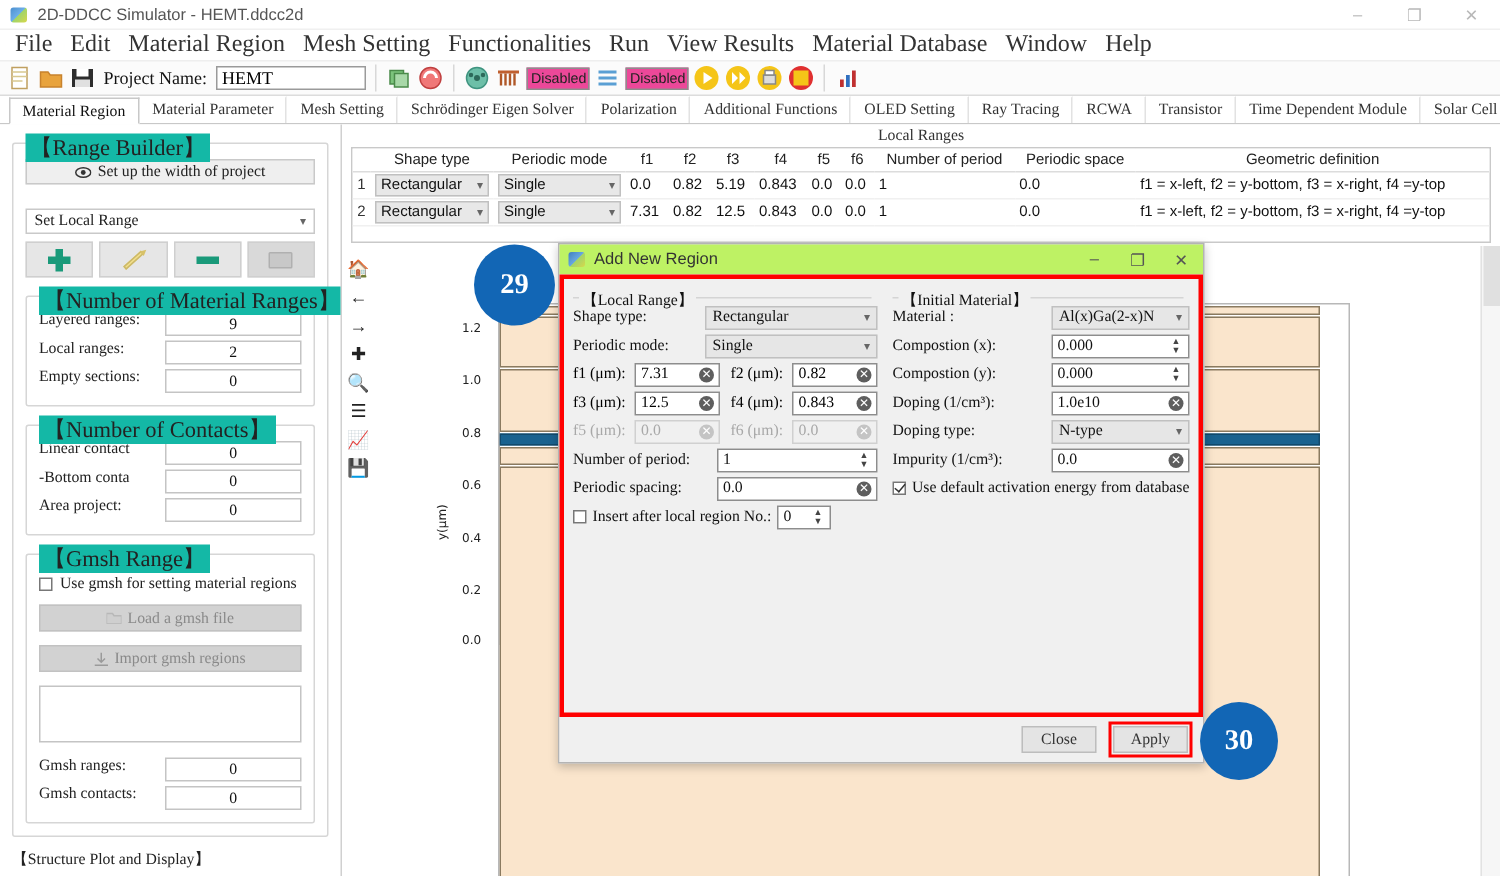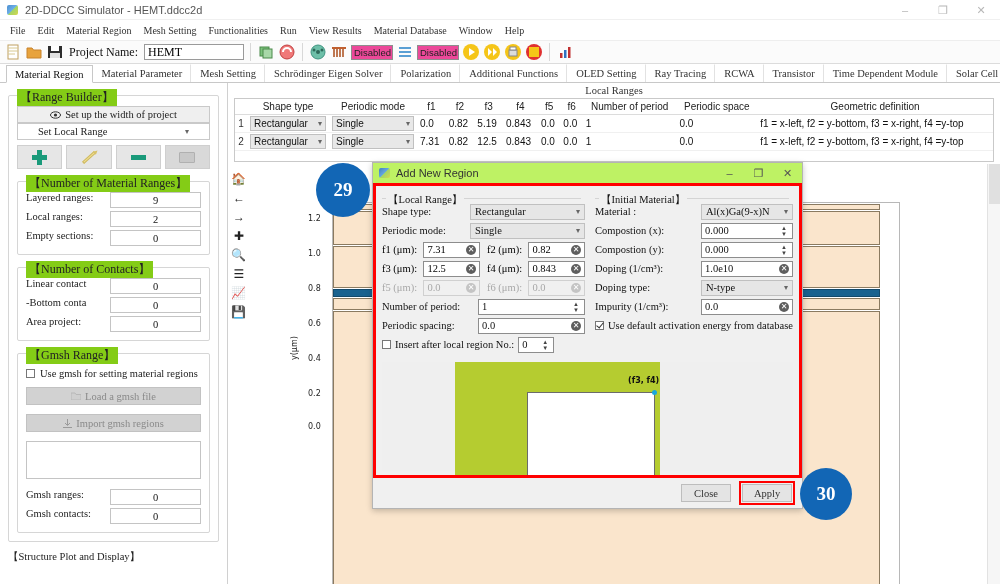--- a/index.html
+++ b/index.html
@@ -26,21 +26,21 @@
   }
   #titlebar .title{ font-family:"Liberation Sans",sans-serif;font-size:11px;color:#555; }
   #winbtns{ position:absolute;right:0;top:0;height:20px;display:flex; }
   #winbtns div{
     width:38px;height:20px;display:flex;align-items:center;justify-content:center;
     color:#b8b8b8;font-family:"Liberation Sans",sans-serif;font-size:11px;
   }
   
   #menubar{
     height:20px;display:flex;align-items:center;background:#fff;
-    font-family:"Liberation Serif",serif;font-size:10px;color:#333;
+    font-family:"Liberation Serif",serif;font-size:16px;color:#333;
     padding-left:4px;
   }
   #menubar .mi{ padding:2px 6px; white-space:nowrap; }
   
   #toolbar{
     height:24px;display:flex;align-items:center;background:#fbfbfb;
     border-top:1px solid #eee;border-bottom:1px solid #dcdcdc;padding:0 4px;gap:3px;
   }
   .tb-sep{ width:1px;height:18px;background:#d8d8d8;margin:0 3px; }
   .tb-ico{ width:18px;height:18px;position:relative;flex:none; }
@@ -78,31 +78,31 @@
   }
   .fld{
     border:1px solid #c4c4c4;background:#fff;height:16px;line-height:15px;
     font-size:10.5px;text-align:center;color:#111;
   }
   .groupbox{
     border:1px solid #d6d6d6;border-radius:2px;margin:6px 0 0 0;padding:10px 8px 8px 8px;
     position:relative;
   }
   .groupbox > .gtitle{
-    position:absolute;top:-7px;left:8px;background:#84cc16;padding:0 3px;
-    font-size:12px;color:#222;white-space:nowrap;
+    position:absolute;top:-7px;left:8px;background:#14b8a6;padding:0 3px;
+    font-size:15px;color:#222;white-space:nowrap;
   }
   .btn-wide{
     width:100%;height:17px;background:#efefef;border:1px solid #c9c9c9;
     font-size:10.5px;color:#222;display:flex;align-items:center;justify-content:center;gap:4px;
   }
   .sel-wide{
     width:100%;height:17px;background:#fff;border:1px solid #c9c9c9;
     font-size:10.5px;color:#222;display:flex;align-items:center;
-    justify-content:space-between;padding:0 20px;margin-top:0;
+    justify-content:space-between;padding:0 5px;margin-top:16px;
   }
   .iconrow{ display:flex;gap:4px;margin-top:5px; }
   .iconbtn{
     flex:1;height:24px;background:#e6e6e6;border:1px solid #cfcfcf;
     display:flex;align-items:center;justify-content:center;
   }
   .iconbtn.dim{ background:#d9d9d9; }
   .plus{ width:15px;height:15px;position:relative; }
   .plus:before,.plus:after{ content:"";position:absolute;background:#1a9a7a; }
   .plus:before{ left:5px;top:0;width:5px;height:15px; }
@@ -716,21 +716,21 @@
         </div>
       </div>
 
       <div class="dgroup" style="margin-left:10px;">
         <span class="gt">【Initial Material】</span>
         <div class="hr"></div>
 
         <div class="drow">
           <span class="dl wide">Material :</span>
           <div class="dcombo">
-            <span>Al(x)Ga(9-x)N</span>
+            <span>Al(x)Ga(2-x)N</span>
             <span class="caret">▾</span>
           </div>
         </div>
 
         <div class="drow">
           <span class="dl wide">Compostion (x):</span>
           <div class="dinput">
             <span>0.000</span>
             <span class="spin">
                 <span>▲</span>
@@ -775,28 +775,20 @@
           </div>
         </div>
 
         <div class="dchk">
           <span class="chk on"></span>
           <span>Use default activation energy from database</span>
         </div>
       </div>
     </div>
 
-    <div id="preview">
-      <div id="greenbox"></div>
-      <div id="whiterect"></div>
-      <span class="dot" style="left:270px;top:28px;"></span>
-
-      <span class="ptlab" style="left:246px;top:14px;">(f3, f4)</span>
-
-    </div>
   </div>
 
   <div id="dlg-footer">
     <div class="dbtn">Close</div>
     <div id="apply-wrap">
       <div class="dbtn">Apply</div>
     </div>
   </div>
 </div>
 

